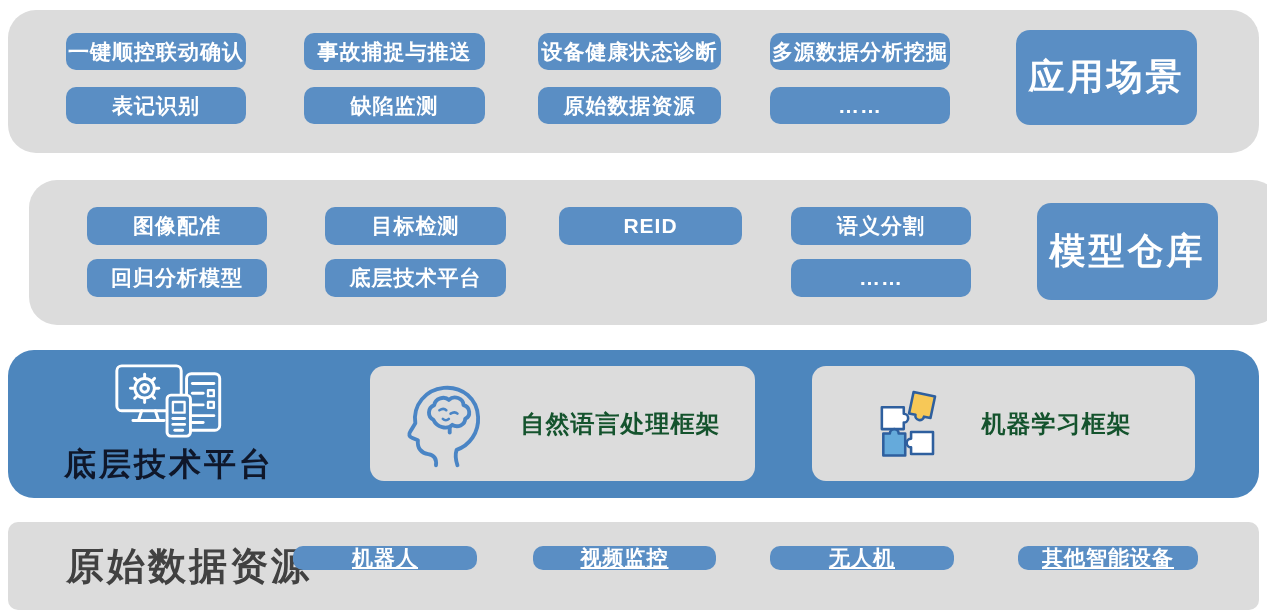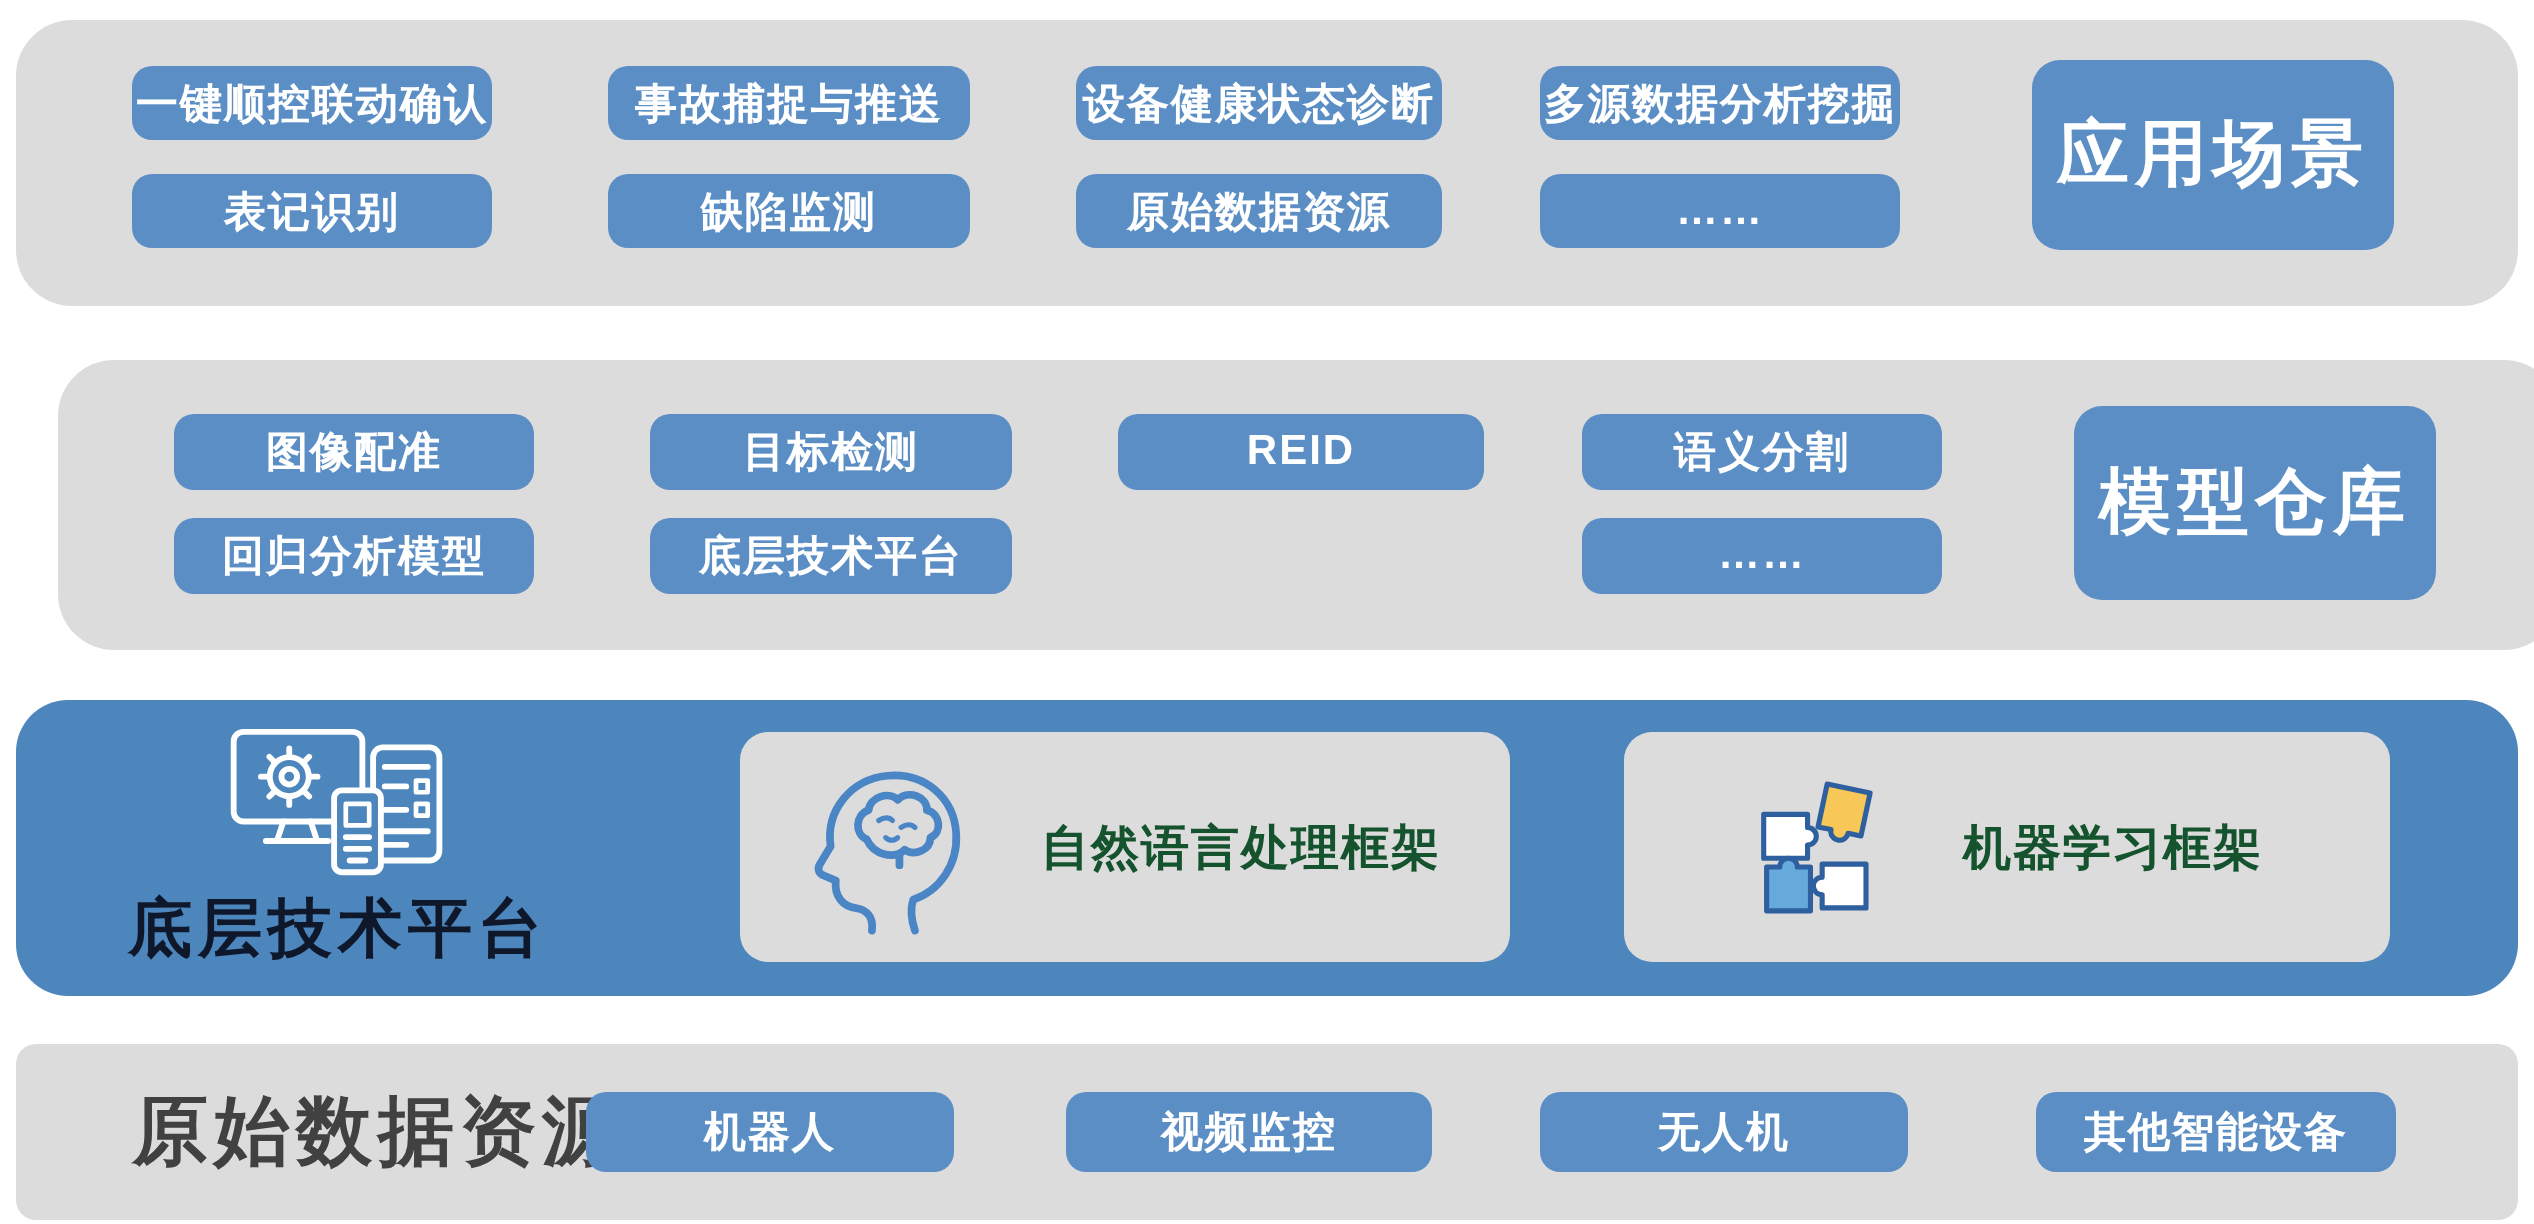--- a/index.html
+++ b/index.html
@@ -48,21 +48,21 @@
     display:flex;align-items:center;justify-content:center;gap:30px;
   }
   .fw-nlp{left:362px;width:385px;}
   .fw-ml{left:804px;width:383px;}
   .fw-label{font-size:24px;font-weight:bold;color:#14532d;letter-spacing:1px;white-space:nowrap;}
 
   .s4-title{
     position:absolute;left:58px;top:50%;transform:translateY(-50%);
     font-size:38px;font-weight:bold;color:#414141;letter-spacing:3px;white-space:nowrap;
   }
-  .s4 .pill{height:40px;top:24px;}
+  .s4 .pill{height:24px;top:24px;text-decoration:underline;}
   .p1{left:285px;width:184px;}
   .p2{left:525px;width:183px;}
   .p3{left:762px;width:184px;}
   .p4{left:1010px;width:180px;}
 
   .icon{display:block;}
 </style>
 </head>
 <body>
 

